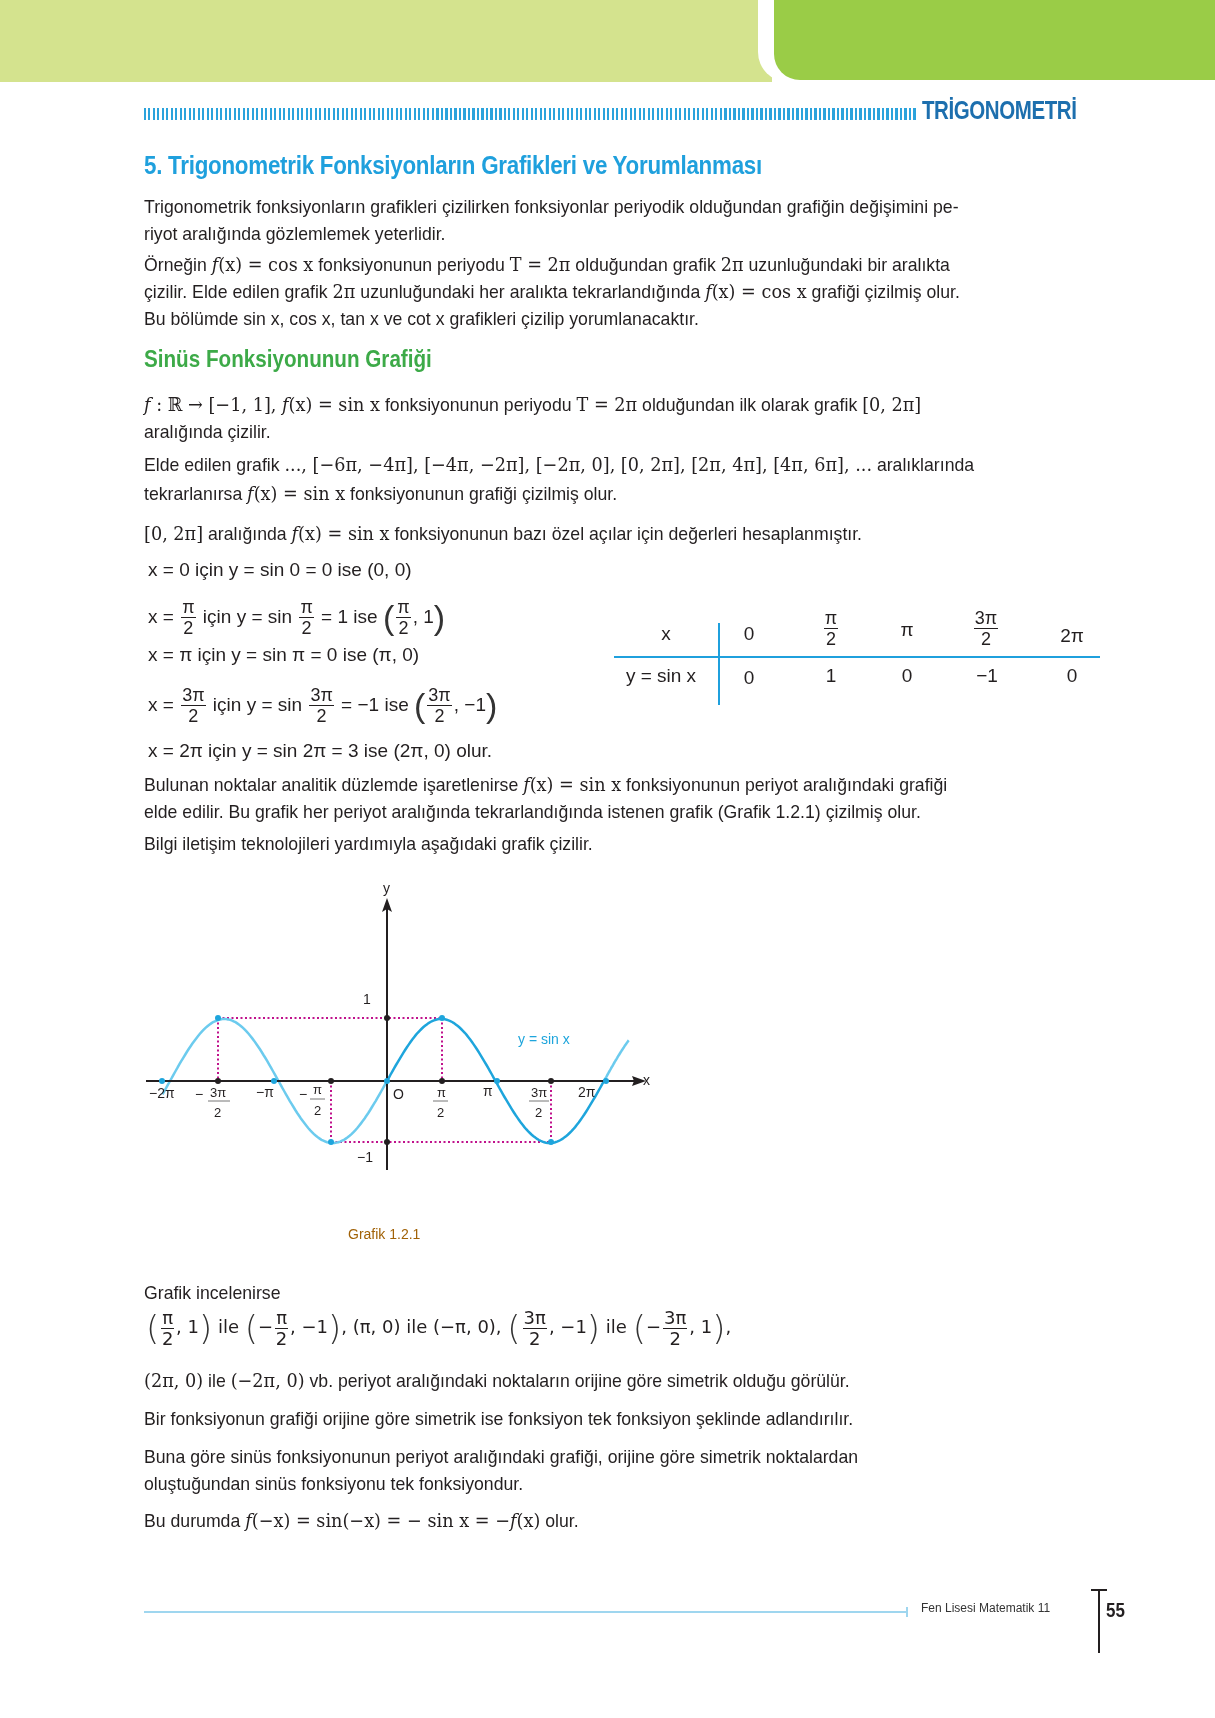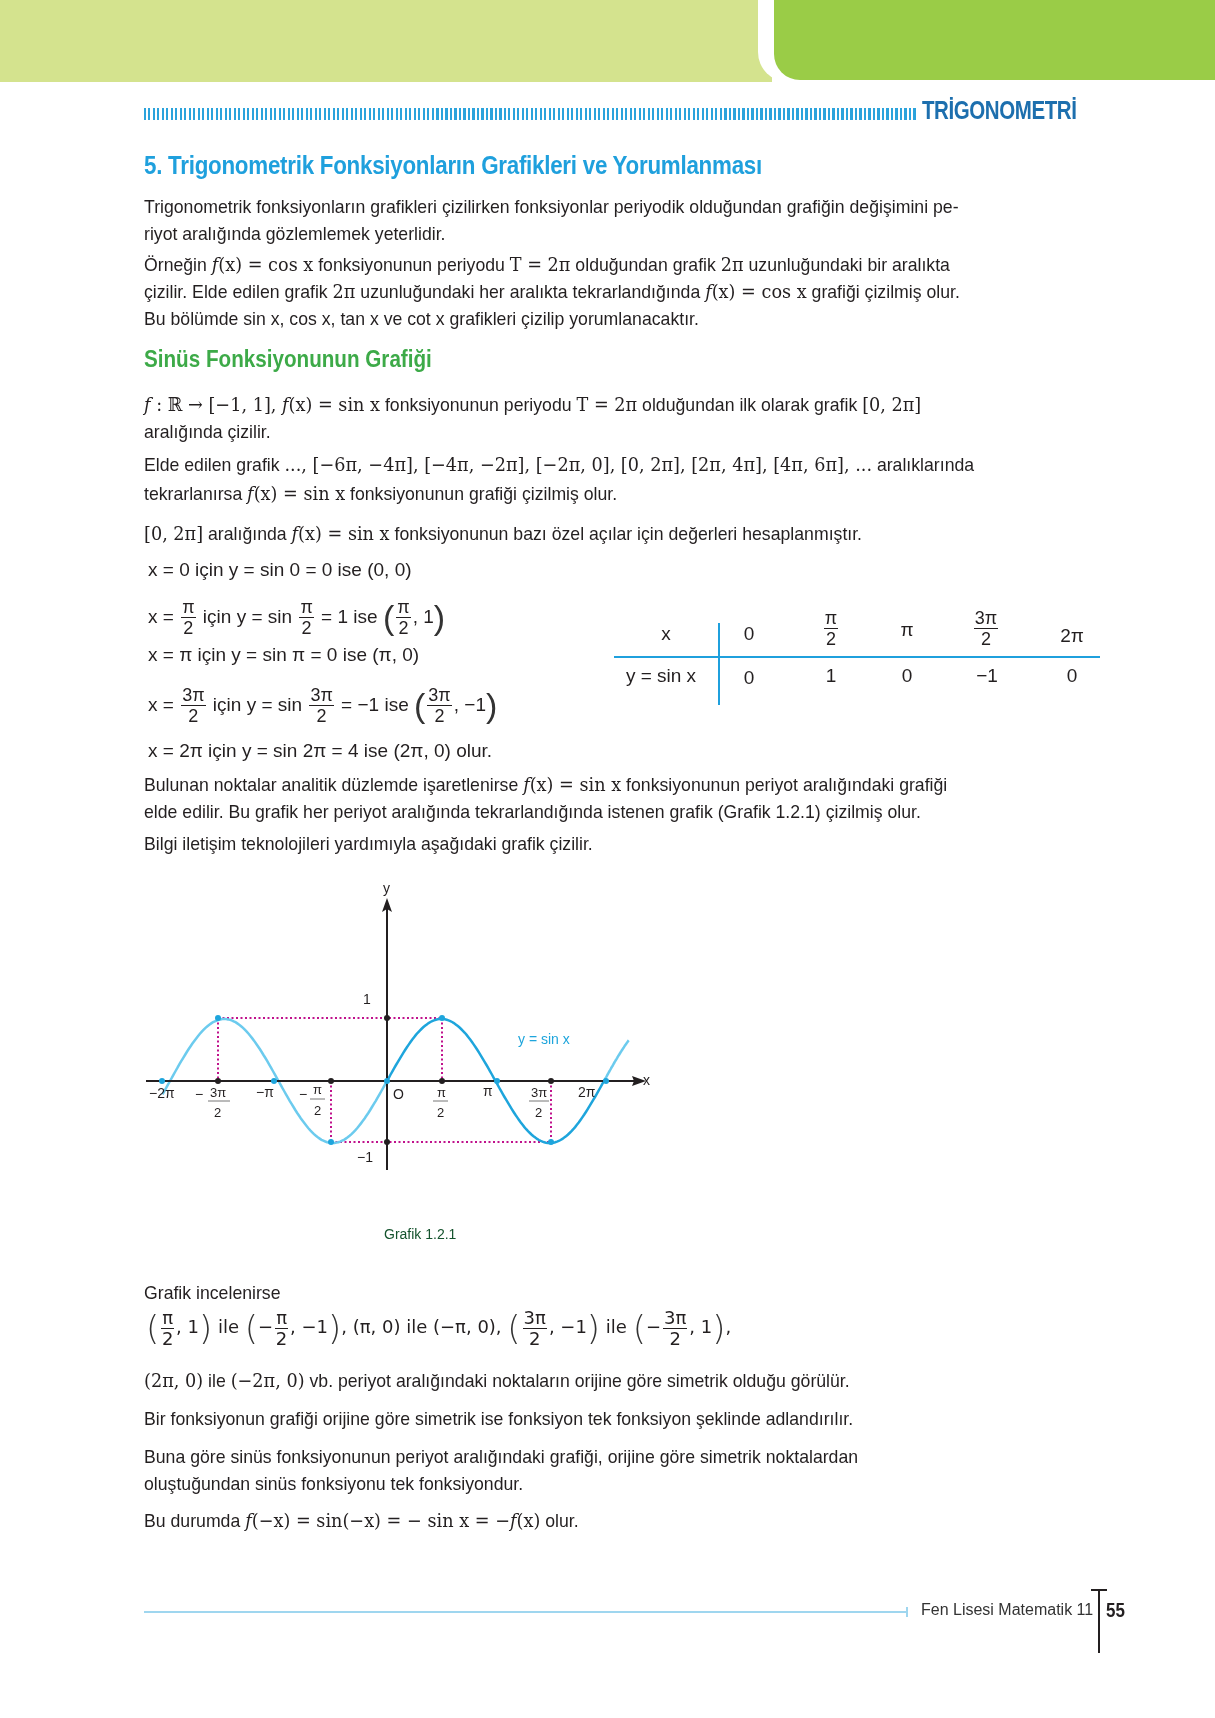--- a/index.html
+++ b/index.html
@@ -30,25 +30,25 @@
   .frac .n { display: block; border-bottom: 1px solid #231f20; padding: 0 1px 1px; font-size: 18px; }
   .frac .d { display: block; font-size: 18px; padding-top: 1px; }
   .big { font-size: 34px; font-weight: 200; vertical-align: middle; color: #333; }
 
   .tbl { position: absolute; left: 614px; top: 605px; width: 486px; height: 95px; }
   .tbl .hline { position: absolute; left: 0; top: 51px; width: 486px; height: 2px; background: #1fa0dd; }
   .tbl .vline { position: absolute; left: 104px; top: 18px; width: 2px; height: 82px; background: #1fa0dd; }
   .tbl .cell { position: absolute; font-size: 19px; text-align: center; width: 70px; }
 
   .graph { position: absolute; left: 140px; top: 870px; width: 520px; height: 300px; }
-  .caption { position: absolute; left: 348px; top: 1226px; font-size: 14px; color: #14532d; margin-left: 36px; }
+  .caption { position: absolute; left: 348px; top: 1226px; font-size: 14px; color: #a16207; }
 
   .footer-line { position: absolute; left: 144px; top: 1611px; width: 763px; height: 2px; background: #9fd6ef; }
   .footer-tick { position: absolute; left: 906px; top: 1607px; width: 2px; height: 10px; background: #9fd6ef; }
-  .footer-text { position: absolute; left: 921px; top: 1601px; font-size: 16px; color: #333; }
+  .footer-text { position: absolute; left: 921px; top: 1601px; font-size: 12px; color: #333; }
   .footer-vline { position: absolute; left: 1098px; top: 1589px; width: 1.5px; height: 64px; background: #231f20; }
   .footer-vtop { position: absolute; left: 1091px; top: 1589px; width: 16px; height: 1.5px; background: #231f20; }
   .page-num { position: absolute; left: 1106px; top: 1599px; font-size: 20px; font-weight: bold; color: #231f20;
     transform: scaleX(0.85); transform-origin: left top; }
 </style>
 </head>
 <body>
 
 <div class="hdr-left"></div>
 <div class="hdr-sep"></div>
@@ -92,21 +92,21 @@
 <div class="eq" style="top:598px">
   <span>x = </span><span class="frac"><span class="n">π</span><span class="d">2</span></span><span> için </span><span>y = sin </span><span class="frac"><span class="n">π</span><span class="d">2</span></span><span> = 1</span><span> ise </span><span class="big">(</span><span class="frac"><span class="n">π</span><span class="d">2</span></span><span>, 1</span><span class="big">)</span>
 </div>
 <div class="eq" style="top:644px">
   <span>x = π</span><span> için </span><span>y = sin π = 0</span><span> ise </span><span>(π, 0)</span>
 </div>
 <div class="eq" style="top:686px">
   <span>x = </span><span class="frac"><span class="n">3π</span><span class="d">2</span></span><span> için </span><span>y = sin </span><span class="frac"><span class="n">3π</span><span class="d">2</span></span><span> = −1</span><span> ise </span><span class="big">(</span><span class="frac"><span class="n">3π</span><span class="d">2</span></span><span>, −1</span><span class="big">)</span>
 </div>
 <div class="eq" style="top:740px">
-  <span>x = 2π</span><span> için </span><span>y = sin 2π = 4</span><span> ise </span><span>(2π, 0)</span><span> olur.</span>
+  <span>x = 2π</span><span> için </span><span>y = sin 2π = 3</span><span> ise </span><span>(2π, 0)</span><span> olur.</span>
 </div>
 
 <div class="tbl">
   <div class="hline"></div>
   <div class="vline"></div>
   <div class="cell" style="left:17px;top:18px">x</div>
   <div class="cell" style="left:-8px;top:60px;width:110px">y = sin x</div>
 
   <div class="cell" style="left:100px;top:18px">0</div>
   <div class="cell" style="left:182px;top:4px"><span class="frac"><span class="n">π</span><span class="d">2</span></span></div>

